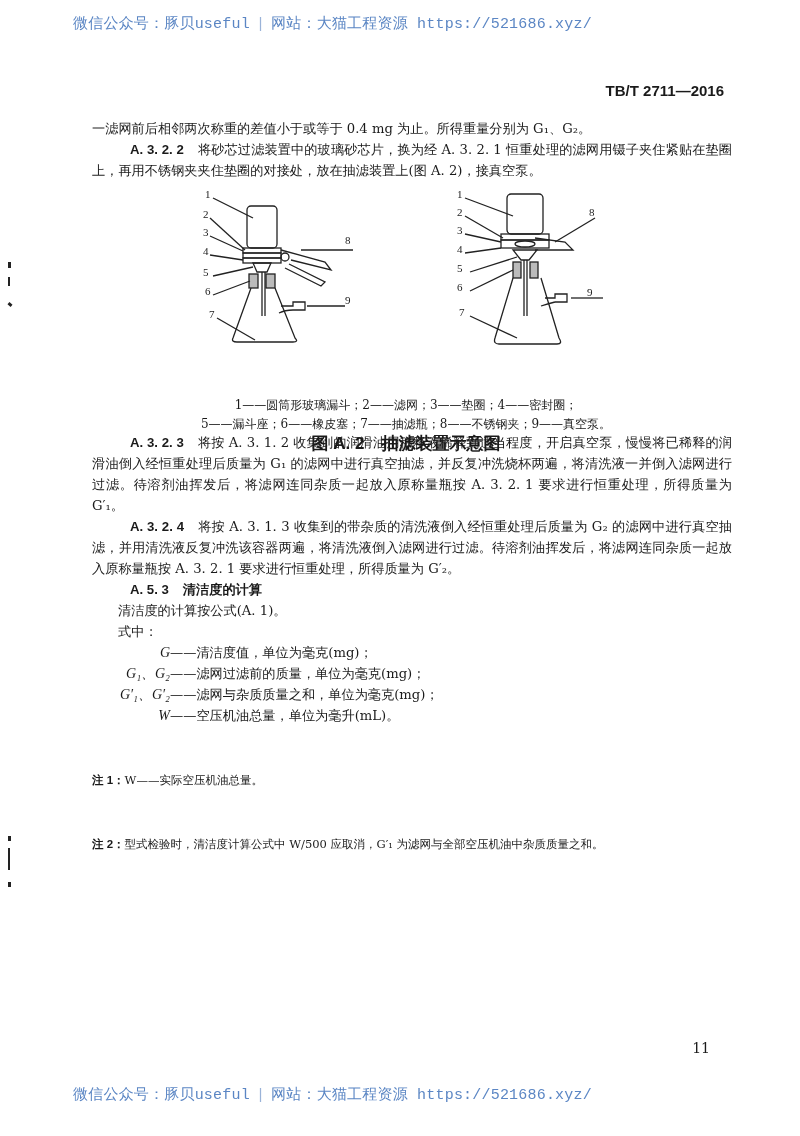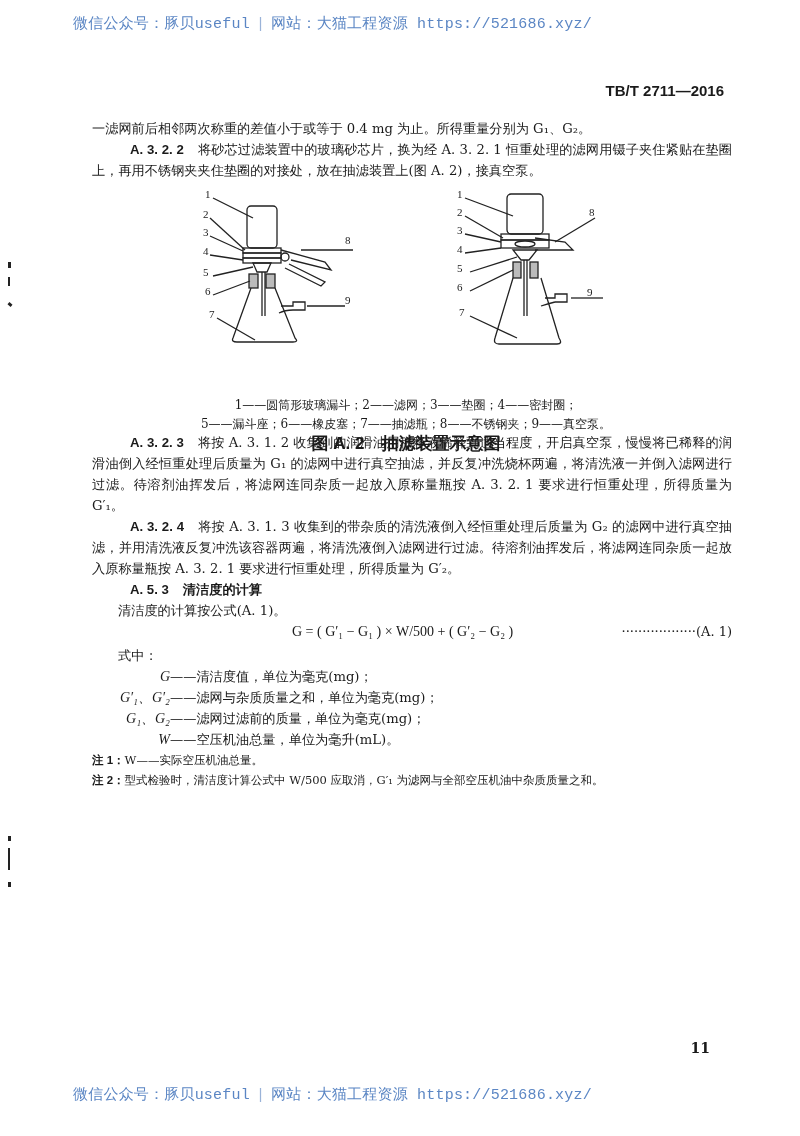--- a/index.html
+++ b/index.html
@@ -29,23 +29,23 @@
   .secb { font-family: "Liberation Sans", sans-serif; font-weight: bold; }
   .indent { padding-left: 26px; }
   .figure { position: absolute; top: 188px; left: 195px; width: 450px; height: 170px; }
   .fig-caption { position: absolute; left: 86px; width: 640px; text-align: center; font-size: 12px; line-height: 19px; }
   .fig-title { font-family: "Liberation Sans", sans-serif; font-weight: bold; font-size: 17px; }
   .formula-row { position: relative; height: 24px; }
   .formula { position: absolute; left: 200px; font-family: "Liberation Serif", serif; font-size: 14px; }
   .formula-num { position: absolute; right: 0; font-size: 13px; }
   .defs .row { display: flex; }
   .defs .sym { width: 78px; text-align: right; font-family: "Liberation Serif", serif; font-style: italic; font-size: 14px; }
-  .note { font-size: 11.5px; line-height: 20px; }
+  .note { font-size: 11.5px; line-height: 20px; margin-top: 44px; }
   .note b { font-family: "Liberation Sans", sans-serif; }
-  .pagenum { position: absolute; top: 1040px; right: 90px; font-weight: bold; font-size: 14px; }
+  .pagenum { position: absolute; top: 1040px; right: 90px; font-weight: normal; font-size: 14px; }
   .binding { position: absolute; left: 8px; background: #222; }
 </style>
 </head>
 <body>
 
 <div class="watermark wm-top">
   <span>微信公众号：豚贝useful</span><span class="sep">|</span><span>网站：大猫工程资源 https://521686.xyz/</span>
 </div>
 
 <div class="std-code">TB/T 2711—2016</div>
@@ -153,37 +153,33 @@
   <p class="p">
     <span class="sec">A. 3. 2. 3</span><span>将按 A. 3. 1. 2 收集到的润滑油用稀释液稀释到适当程度，开启真空泵，慢慢将已稀释的润滑油倒入经恒重处理后质量为 G₁ 的滤网中进行真空抽滤，并反复冲洗烧杯两遍，将清洗液一并倒入滤网进行过滤。待溶剂油挥发后，将滤网连同杂质一起放入原称量瓶按 A. 3. 2. 1 要求进行恒重处理，所得质量为 G′₁。</span>
   </p>
   <p class="p">
     <span class="sec">A. 3. 2. 4</span><span>将按 A. 3. 1. 3 收集到的带杂质的清洗液倒入经恒重处理后质量为 G₂ 的滤网中进行真空抽滤，并用清洗液反复冲洗该容器两遍，将清洗液倒入滤网进行过滤。待溶剂油挥发后，将滤网连同杂质一起放入原称量瓶按 A. 3. 2. 1 要求进行恒重处理，所得质量为 G′₂。</span>
   </p>
   <p class="p">
     <span class="sec">A. 5. 3</span><span class="secb">清洁度的计算</span>
   </p>
   <p class="p indent">清洁度的计算按公式(A. 1)。</p>
-  <div class="formula-row">
-    <span class="formula">G = ( G′₁ − G₁ ) × W/500 + ( G′₂ − G₂ )</span>
-    <span class="formula-num">··················(A. 1)</span>
-  </div>
   <p class="p indent">式中：</p>
   <div class="defs">
     <div class="row">
         <span class="sym">G</span>
         <span>——清洁度值，单位为毫克(mg)；</span>
       </div>
     <div class="row">
+        <span class="sym">G₁、G₂</span>
+        <span>——滤网过滤前的质量，单位为毫克(mg)；</span>
+      </div>
+    <div class="row">
         <span class="sym">G′₁、G′₂</span>
         <span>——滤网与杂质质量之和，单位为毫克(mg)；</span>
-      </div>
-    <div class="row">
-        <span class="sym">G₁、G₂</span>
-        <span>——滤网过滤前的质量，单位为毫克(mg)；</span>
       </div>
     <div class="row">
         <span class="sym">W</span>
         <span>——空压机油总量，单位为毫升(mL)。</span>
       </div>
   </div>
   <div class="note"><b>注 1：</b><span>W——实际空压机油总量。</span></div>
   <div class="note"><b>注 2：</b><span>型式检验时，清洁度计算公式中 W/500 应取消，G′₁ 为滤网与全部空压机油中杂质质量之和。</span></div>
 </div>
 

